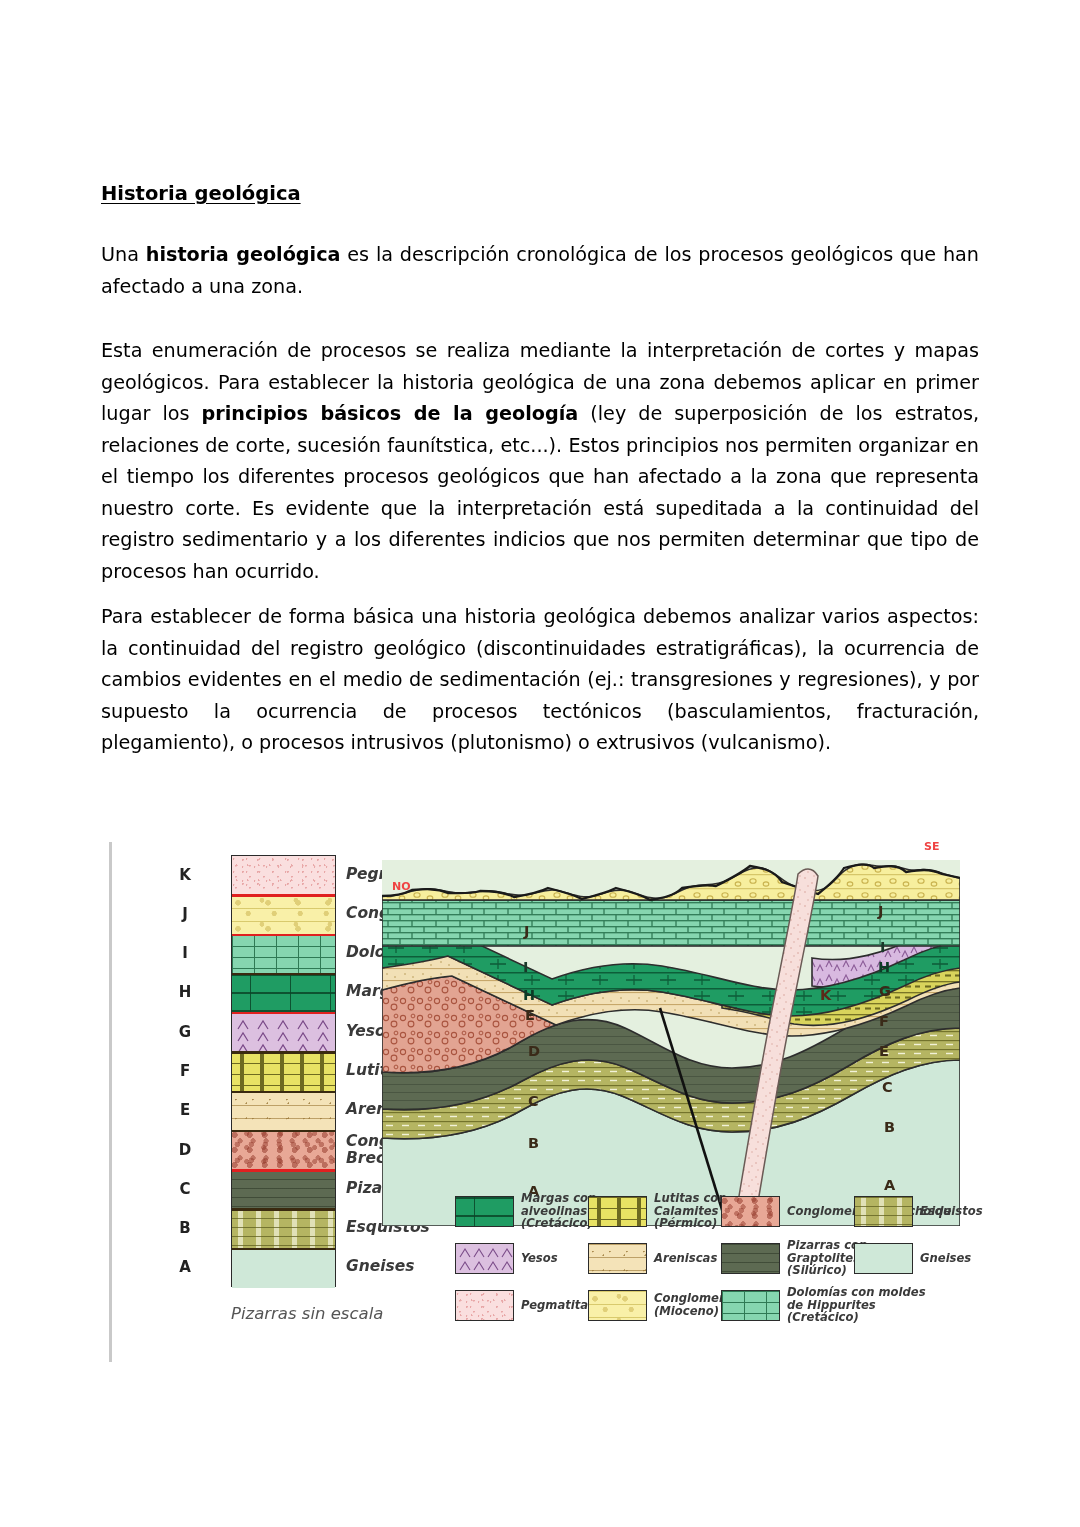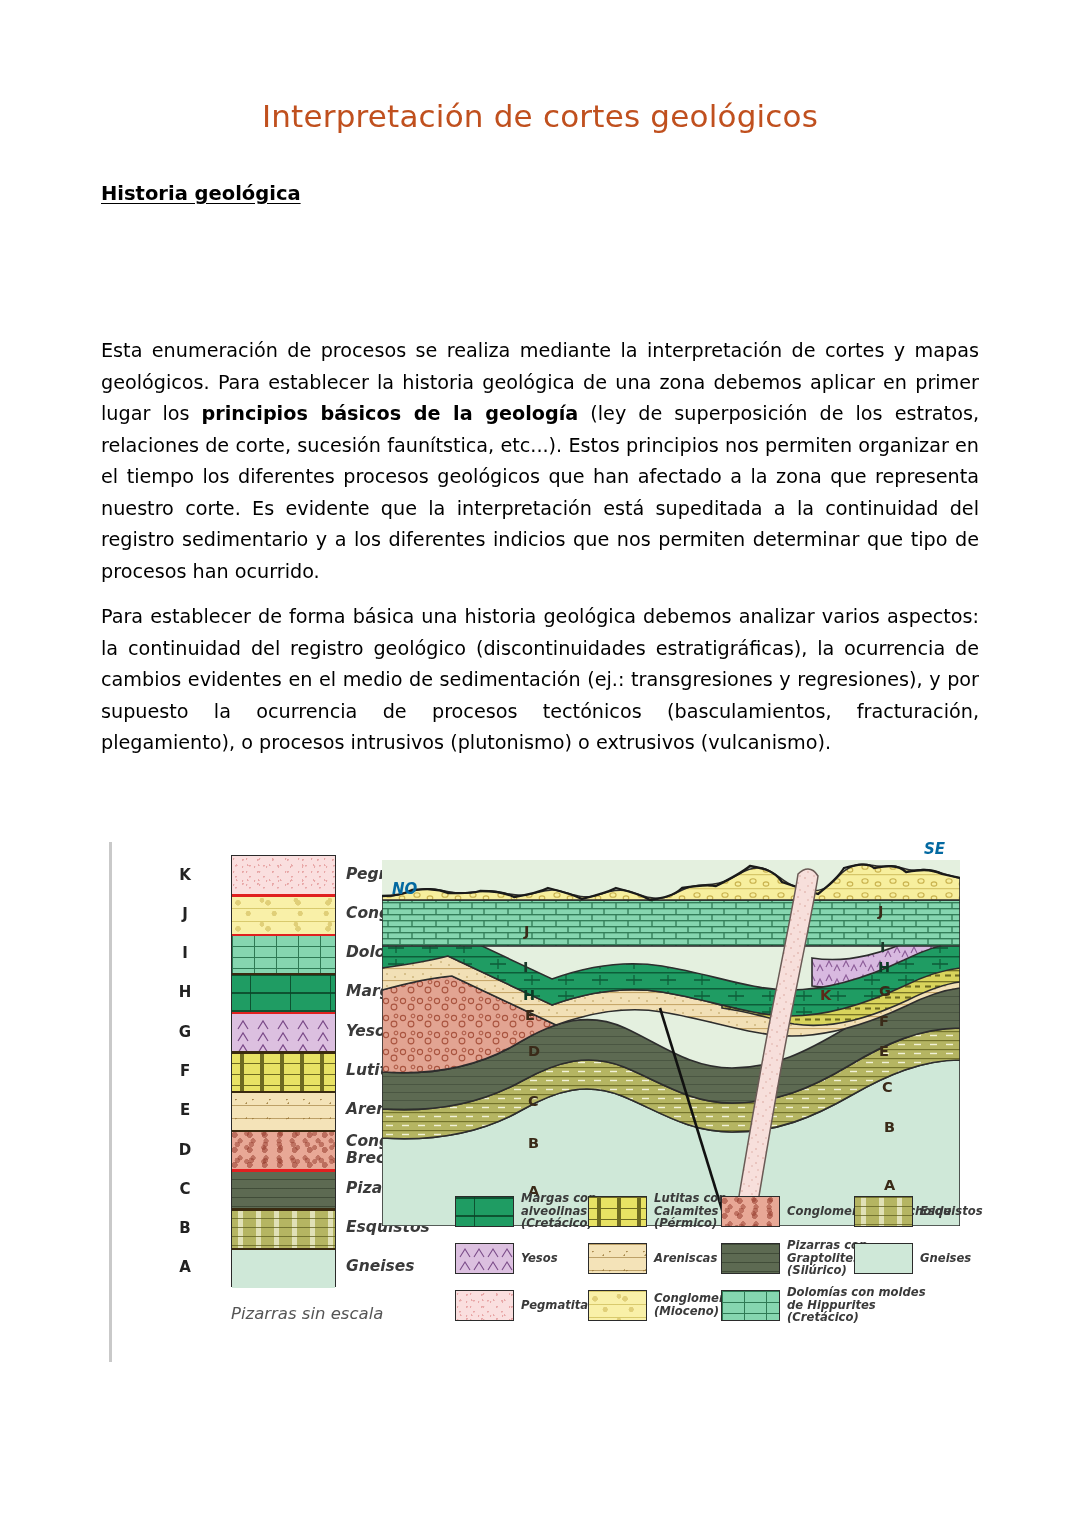--- a/index.html
+++ b/index.html
@@ -147,24 +147,23 @@
     left: 282px;
     top: 28px;
     width: 578px;
     height: 366px;
     background: #e4f0df;
   }
   #xsec svg { display:block; }
 
   .xs-label {
     position: absolute;
-    font-size: 15px;
+    font-size: 11px;
     font-weight: bold;
-    font-style: italic;
-    color: #0369a1;
+    color: #ef4444;
   }
   #label-no { left: 292px; top: 48px; }
   #label-se { left: 824px; top: 8px; }
 
   
   #legend {
     position: absolute;
     left: 355px;
     top: 364px;
     width: 520px;
@@ -270,24 +269,24 @@
   .p-gneises { background-color: #cfe8d8; }
 
   .redline { position:absolute; left:0; width:100%; height:2.4px; background:#e02020; }
   .darkline { position:absolute; left:0; width:100%; height:2.2px; background:#3a2a10; }
 </style>
 </head>
 <body>
 
 <div id="page">
 
-  <div class="doc-title">Interpretación de cortes geológicos</div>
 
   <div class="section-head">Historia geológica</div>
 
+  <div class="para" id="para1">Una <b>historia geológica</b> es la descripción cronológica de los procesos geológicos que han afectado a  una zona.</div>
   <div class="para" id="para2">Esta enumeración de procesos se realiza mediante la interpretación de cortes y mapas geológicos. Para establecer la historia geológica de una zona debemos aplicar en primer lugar los <b>principios básicos de la geología</b> (ley de superposición de los estratos, relaciones de corte, sucesión faunítstica, etc...). Estos principios nos permiten organizar en el tiempo los diferentes procesos geológicos que han afectado a la zona que representa nuestro corte. Es evidente que la interpretación está supeditada a la continuidad del registro sedimentario y a los diferentes indicios que nos permiten determinar que tipo de procesos han ocurrido.</div>
   <div class="para" id="para3">Para establecer de forma básica una historia geológica debemos analizar varios aspectos: la continuidad del registro geológico (discontinuidades estratigráficas), la ocurrencia de cambios evidentes en el medio de sedimentación (ej.: transgresiones y regresiones), y por supuesto la ocurrencia de procesos tectónicos (basculamientos, fracturación, plegamiento), o procesos intrusivos (plutonismo) o extrusivos (vulcanismo).</div>
 
   <div id="figure">
     <div class="fig-leftrule"></div>
 
     <div id="strat">
       <div class="strat-letters" id="strat-letters">
           <div class="strat-letter" style="top: 10.6364px;">K</div>
           <div class="strat-letter" style="top: 49.9091px;">J</div>

